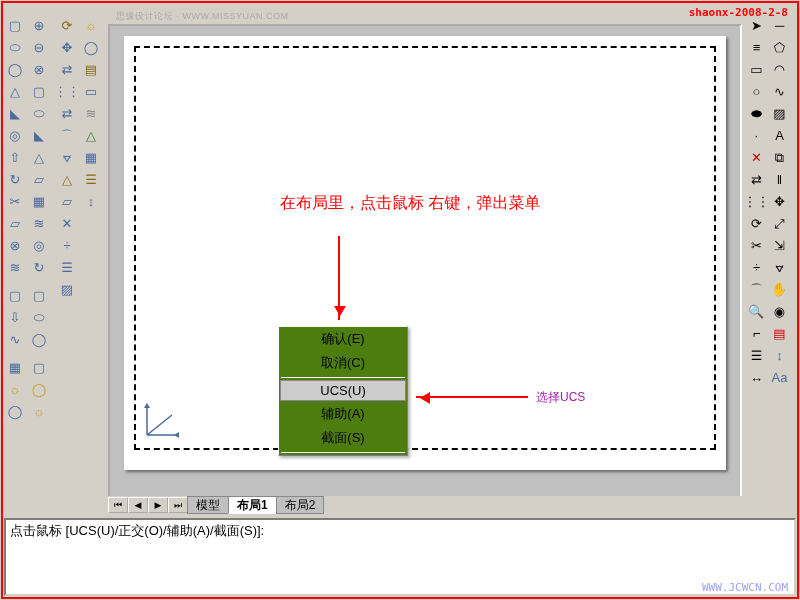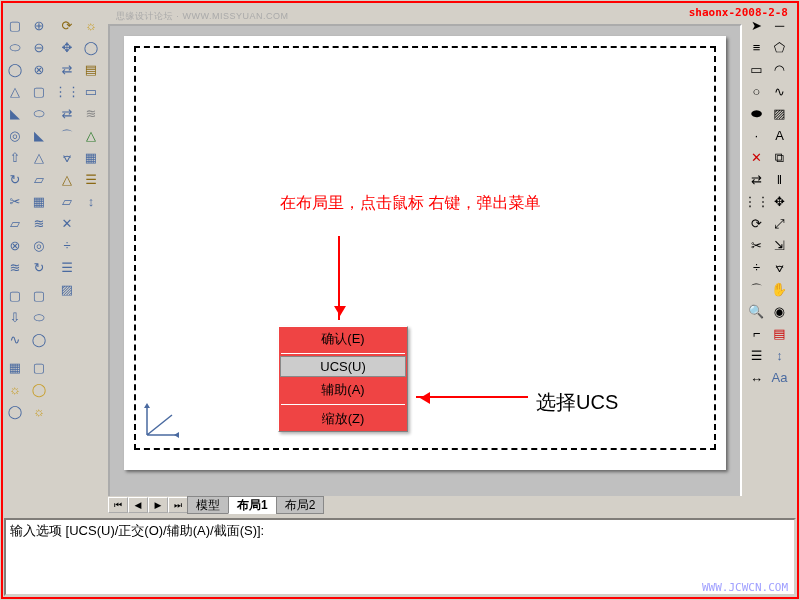--- a/index.html
+++ b/index.html
@@ -32,28 +32,28 @@
 .tabbar .nav { width: 20px; height: 16px; border: 1px outset #fff; background:#d4d0c8; display: inline-flex; align-items:center; justify-content:center; font-size:9px; }
 .tab { padding: 8px 8px; height: 16px; background: #c0c0c0; border: 1px solid #888; display: inline-flex; align-items: center; margin-left: -1px; }
 .tab.active { background: #fff; font-weight: bold; border-bottom: 1px solid #fff; }
 
 
 .cmd-wrap { position: absolute; left: 4px; right: 4px; bottom: 4px; height: 78px; }
 .cmd-area { height: 78px; background: #ffffff; border: 2px inset #d4d0c8; padding: 2px 4px; font-family: "SimSun", monospace; font-size: 13px; overflow:hidden; }
 .cmd-area div { white-space: pre; }
 
 
-.ctx { position: absolute; left: 278px; top: 326px; width: 130px; background: #ef4444; border: 1px solid #808080; border-top-color:#fff; border-left-color:#fff; box-shadow: 2px 2px 3px rgba(0,0,0,0.3); z-index: 50; }
+.ctx { position: absolute; left: 278px; top: 326px; width: 130px; background: #4d7c0f; border: 1px solid #808080; border-top-color:#fff; border-left-color:#fff; box-shadow: 2px 2px 3px rgba(0,0,0,0.3); z-index: 50; }
 .ctx-item { padding: 3px 14px; font-size: 13px; cursor: pointer; text-align:center; }
 .ctx-item.hl { background: #ccc; border: 1px solid #888; margin: 1px; padding: 2px 13px; }
 .ctx-sep { height: 1px; background: #808080; border-bottom: 1px solid #fff; margin: 2px 2px; }
 
 
 .anno1 { position: absolute; left: 280px; top: 194px; color: #ff0000; font-size: 16px; font-weight: 500; line-height:1.15; z-index:55; }
-.anno2 { position: absolute; left: 536px; top: 389px; color: #000000; font-size: 20px; font-weight: 500; z-index:55; }
+.anno2 { position: absolute; left: 536px; top: 389px; color: #a21caf; font-size: 12px; font-weight: 500; z-index:55; }
 .arrow-v { position: absolute; left: 338px; top: 236px; width: 0; height: 84px; border-left: 2px solid #ff0000; z-index:55;}
 .arrow-v::after { content:''; position:absolute; bottom:-2px; left:-6px; border:6px solid transparent; border-top:10px solid #ff0000; }
 .arrow-h { position: absolute; left: 416px; top: 396px; width: 112px; height: 0; border-top: 2px solid #ff0000; z-index:55;}
 .arrow-h::before { content:''; position:absolute; left:-2px; top:-6px; border:6px solid transparent; border-right:10px solid #ff0000; }
 
 
 .glyph { font-size: 13px; line-height: 1; }
 .topwm { position:absolute; left: 116px; top:10px; color:#aaa; font-size:9px; letter-spacing:0.5px; }
 </style>
 </head>
@@ -374,30 +374,31 @@
   <button class="nav">◀</button>
   <button class="nav">▶</button>
   <button class="nav">⏭</button>
   <div class="tab">模型</div>
   <div class="tab active">布局1</div>
   <div class="tab">布局2</div>
 </div>
 
 <div class="ctx">
   <div class="ctx-item">确认(E)</div>
+  <div class="ctx-item">取消(C)</div>
   <div class="ctx-sep"></div>
   <div class="ctx-item hl">UCS(U)</div>
   <div class="ctx-item">辅助(A)</div>
+  <div class="ctx-item">截面(S)</div>
   <div class="ctx-sep"></div>
-  <div class="ctx-item">缩放(Z)</div>
 </div>
 
 <div class="anno1">在布局里，点击鼠标
 右键，弹出菜单</div>
 <div class="arrow-v"></div>
 <div class="anno2">选择UCS</div>
 <div class="arrow-h"></div>
 
 <div class="cmd-wrap">
   <div class="cmd-area">
-    <div>输入选项 [UCS(U)/正交(O)/辅助(A)/截面(S)]:</div>
+    <div>点击鼠标 [UCS(U)/正交(O)/辅助(A)/截面(S)]:</div>
   </div>
 </div>
 
 </body></html>

